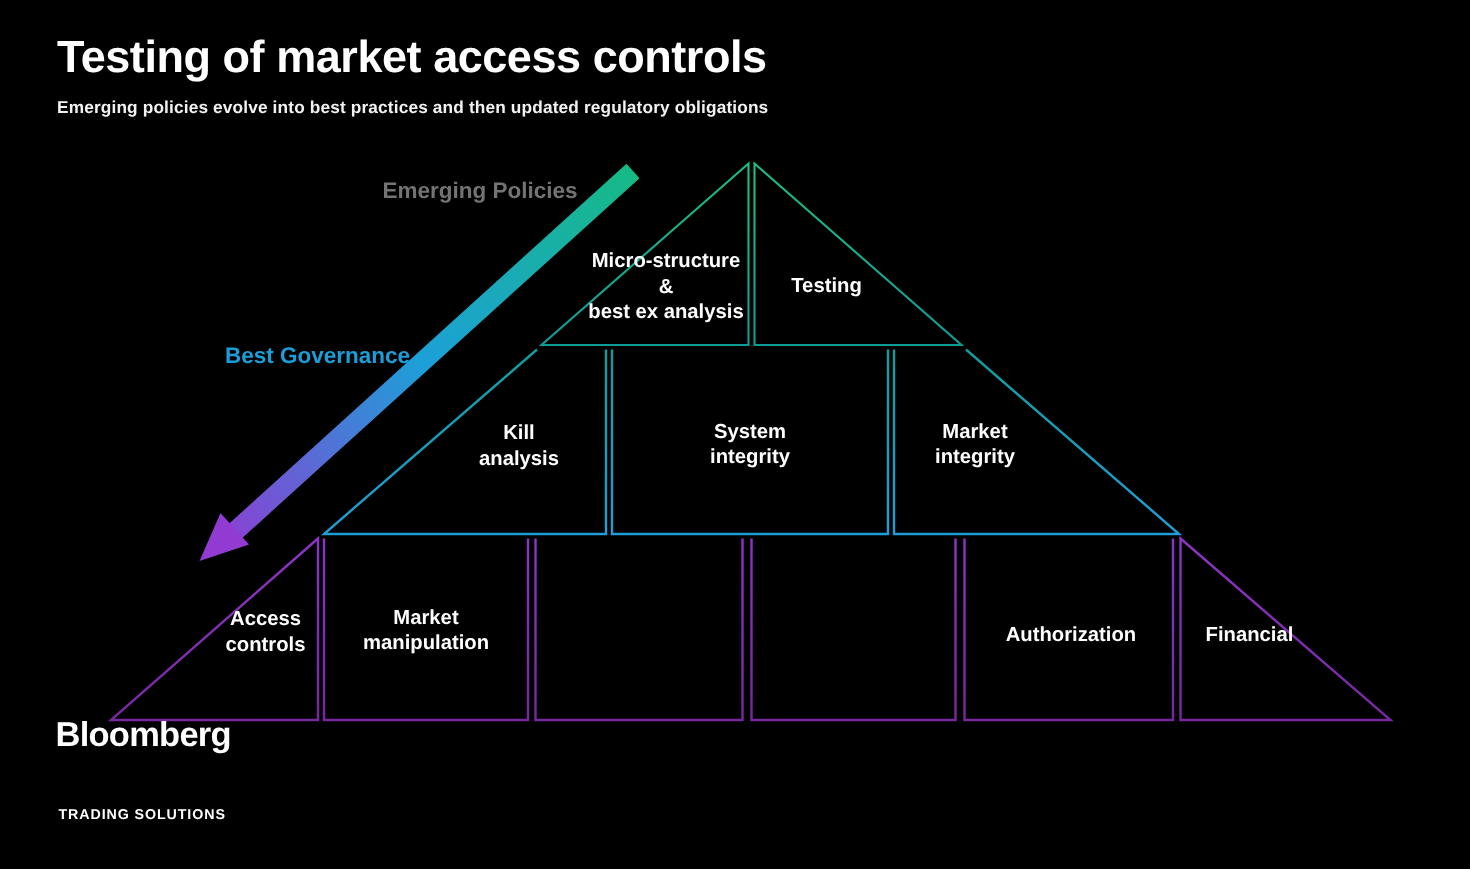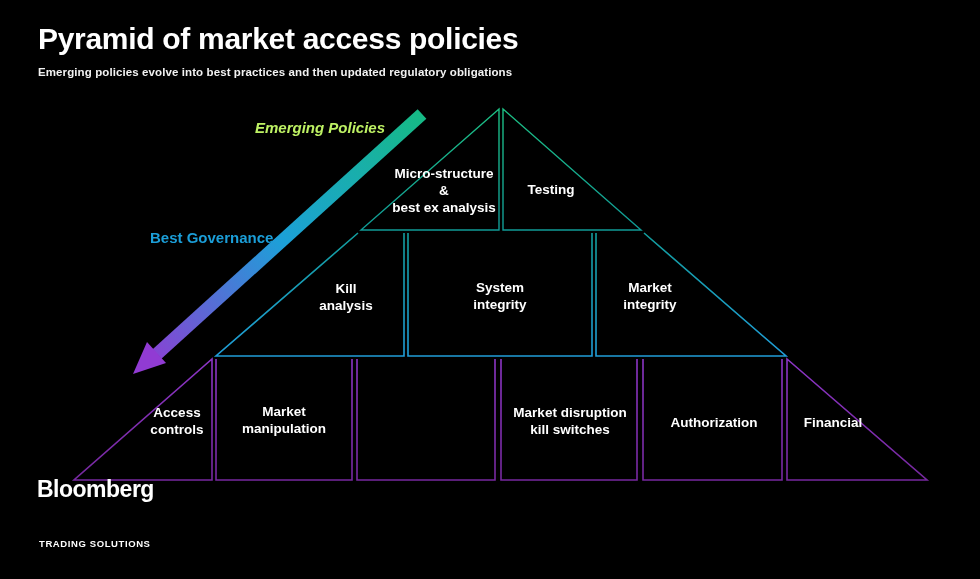--- a/index.html
+++ b/index.html
@@ -39,21 +39,21 @@
   .logo-sub{
     position:absolute;left:39px;top:538px;margin:0;
     font-size:9.5px;font-weight:700;letter-spacing:0.6px;color:#fff;
   }
 </style>
 </head>
 <body>
 
 <div class="canvas">
 
-  <h1 class="title">Pyramid of market access policies</h1>
+  <h1 class="title">Testing of market access controls</h1>
   <p class="subtitle">Emerging policies evolve into best practices and then updated regulatory obligations</p>
 
   <svg class="diagram-svg" width="980" height="579" viewBox="0 0 980 579">
     <defs>
       <linearGradient id="g1" gradientUnits="userSpaceOnUse" x1="0" y1="105" x2="0" y2="232">
         <stop offset="0" stop-color="#1dc183"></stop>
         <stop offset="1" stop-color="#109a97"></stop>
       </linearGradient>
       <linearGradient id="g2" gradientUnits="userSpaceOnUse" x1="0" y1="232" x2="0" y2="357">
         <stop offset="0" stop-color="#129d9d"></stop>
@@ -89,40 +89,38 @@
     <g fill="none" stroke="url(#g3)" stroke-width="1.6">
       <path d="M212,359 L212,480 L74,480 Z"></path>
       <path d="M216,359 L216,480 L352,480 L352,359"></path>
       <path d="M357,359 L357,480 L495,480 L495,359"></path>
       <path d="M501,359 L501,480 L637,480 L637,359"></path>
       <path d="M643,359 L643,480 L782,480 L782,359"></path>
       <path d="M787,359 L927,480 L787,480 Z"></path>
     </g>
   </svg>
 
-  <div class="stage-label stage-emerging" style="color: #bef264; font-style: italic;">Emerging Policies</div>
+  <div class="stage-label stage-emerging" style="color: #737373;">Emerging Policies</div>
   <div class="stage-label stage-best" style="color: rgb(27, 158, 216);">Best Governance</div>
 
   <div class="cell-label" style="left:444px;top:191px;">Micro-structure
 &amp;
 best ex analysis</div>
   <div class="cell-label" style="left:551px;top:190px;">Testing</div>
 
   <div class="cell-label" style="left:346px;top:297px;">Kill
 analysis</div>
   <div class="cell-label" style="left:500px;top:296px;">System
 integrity</div>
   <div class="cell-label" style="left:650px;top:296px;">Market
 integrity</div>
 
   <div class="cell-label" style="left:177px;top:421px;">Access
 controls</div>
   <div class="cell-label" style="left:284px;top:420px;">Market
 manipulation</div>
-  <div class="cell-label" style="left:570px;top:421px;">Market disruption
-kill switches</div>
   <div class="cell-label" style="left:714px;top:423px;">Authorization</div>
   <div class="cell-label" style="left:833px;top:423px;">Financial</div>
 
   <p class="logo-main">Bloomberg</p>
   <p class="logo-sub">TRADING SOLUTIONS</p>
 
 </div>
 
 </body></html>

